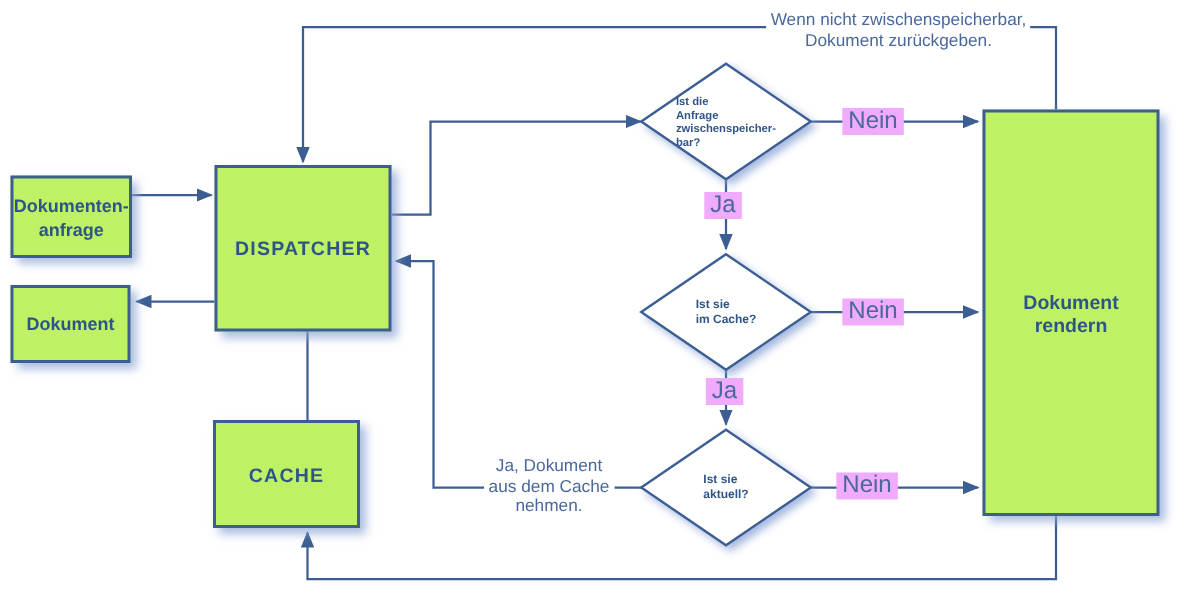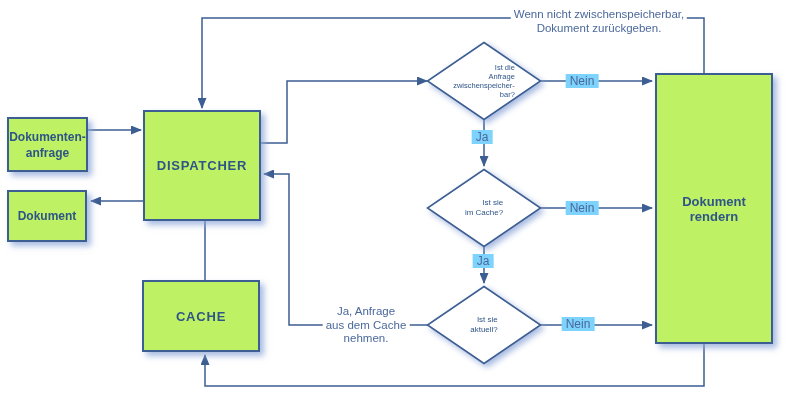--- a/index.html
+++ b/index.html
@@ -32,21 +32,21 @@
     align-items: center;
     justify-content: center;
     text-align: center;
     color: #2f5588;
     font-weight: bold;
     white-space: pre-line;
   }
   .box-anfrage   { left: 7px;   top: 117px; width: 81px;  height: 55px;  font-size: 12px; line-height: 16px; }
   .box-dokument  { left: 7px;   top: 190px; width: 80px;  height: 52px;  font-size: 12px; }
   .box-dispatcher{ left: 143px; top: 110px; width: 118px; height: 111px;  font-size: 13px; letter-spacing: 0.8px; }
-  .box-cache     { left: 142px; top: 280px; width: 118px; height: 72px;  font-size: 13px; letter-spacing: 0.8px; }
+  .box-cache     { left: 142px; top: 280px; width: 98px; height: 72px;  font-size: 13px; letter-spacing: 0.8px; }
   .box-render    { left: 655px; top: 73px;  width: 118px; height: 271px; font-size: 13px; line-height: 15px; }
   
   .diamond {
     position: absolute;
     width: 116px;
     height: 80px;
   }
   .diamond svg {
     position: absolute;
     left: 0; top: 0;
@@ -57,38 +57,38 @@
     fill: #ffffff;
     stroke: #3d5e92;
     stroke-width: 1.6;
   }
   .diamond .dlabel {
     position: absolute;
     left: 0; top: 0; right: 0; bottom: 0;
     display: flex;
     align-items: center;
     justify-content: center;
-    text-align: right;
+    text-align: left;
     color: #2f5588;
-    font-weight: normal;
+    font-weight: bold;
     white-space: pre-line;
   }
   .diamond-q1 { left: 426px; top: 41px; }
   .diamond-q1 .dlabel { font-size: 7.5px; line-height: 9px; }
   .diamond-q2 { left: 426px; top: 168px; }
   .diamond-q2 .dlabel { font-size: 8px; line-height: 10px; }
   .diamond-q3 { left: 426px; top: 285px; }
   .diamond-q3 .dlabel { font-size: 8px; line-height: 10px; }
   
   .elabel {
     position: absolute;
     transform: translate(-50%, -50%);
-    background: #7dd3fc;
+    background: #f0abfc;
     color: #4b689c;
-    font-size: 12px;
+    font-size: 16px;
     padding: 0 4px;
     white-space: nowrap;
   }
   .note {
     position: absolute;
     transform: translate(-50%, -50%);
     background: #ffffff;
     color: #4b689c;
     font-size: 11.5px;
     line-height: 13.5px;
@@ -169,17 +169,17 @@
   </div>
 
   <div class="elabel lbl-nein1">Nein</div>
   <div class="elabel lbl-nein2">Nein</div>
   <div class="elabel lbl-nein3">Nein</div>
   <div class="elabel lbl-ja1">Ja</div>
   <div class="elabel lbl-ja2">Ja</div>
 
   <div class="note note-top">Wenn nicht zwischenspeicherbar,
 Dokument zurückgeben.</div>
-  <div class="note note-cache">Ja, Anfrage
+  <div class="note note-cache">Ja, Dokument
 aus dem Cache
 nehmen.</div>
 
 </div>
 
 </body></html>

